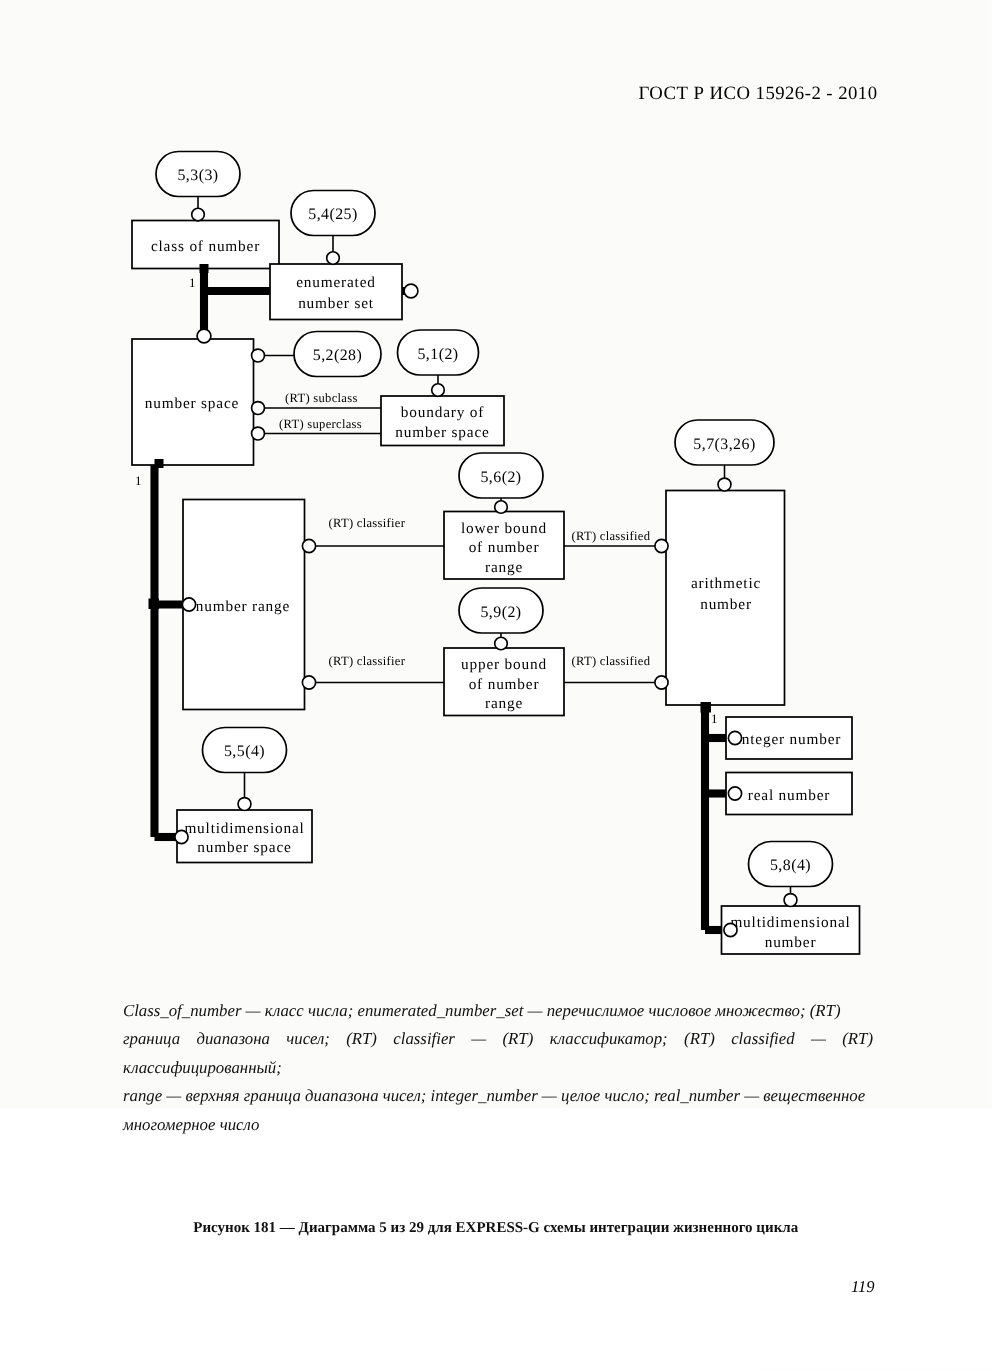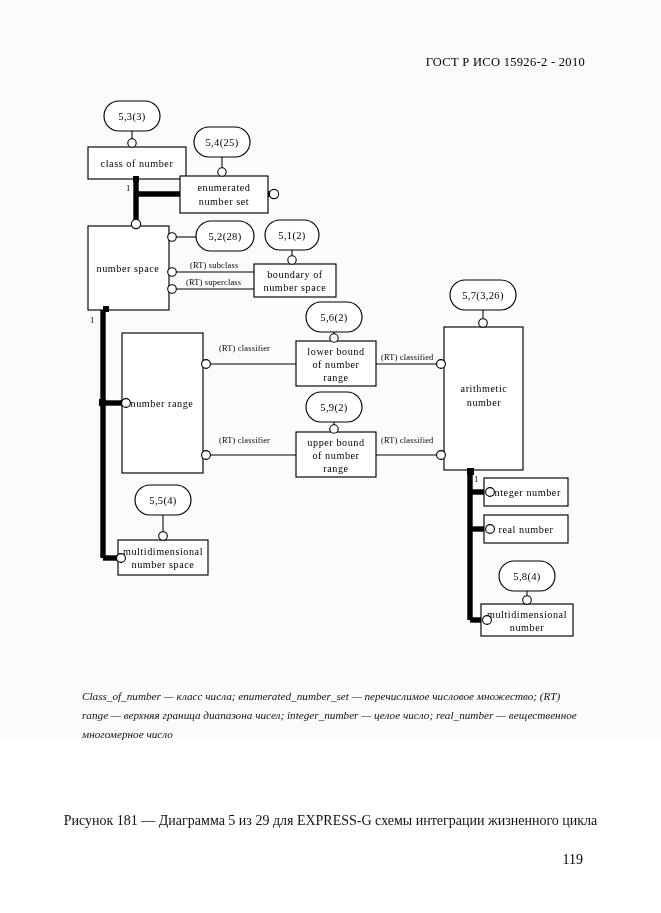--- a/index.html
+++ b/index.html
@@ -42,38 +42,39 @@
     position: absolute;
     left: 82px;
     top: 665px;
     width: 500px;
     font-family: "Liberation Serif", serif;
     font-style: italic;
     font-size: 11.2px;
     line-height: 19.1px;
     text-align: justify;
     color: #111;
-    margin-top: 22px;
   }
   .fig-caption {
     position: absolute;
     left: 0;
     top: 813px;
     width: 661px;
     text-align: center;
     font-family: "Liberation Serif", serif;
-    font-size: 14px;
+    font-size: 10px;
     color: #111;
+    font-weight: bold;
   }
   .page-number {
     position: absolute;
     right: 78px;
     top: 852px;
     font-family: "Liberation Serif", serif;
-    font-size: 14px;
+    font-size: 11px;
+    font-style: italic;
   }
   svg text {
     font-family: "Liberation Serif", serif;
     fill: #000;
   }
   .box-label {
     font-size: 10.2px;
     letter-spacing: 0.55px;
   }
   .bubble-label {
@@ -324,20 +325,21 @@
     <text class="edge-label" x="381" y="443">(RT) classified</text>
 
     <text class="card-label" x="126" y="191">1</text>
     <text class="card-label" x="90" y="323">1</text>
     <text class="card-label" x="474" y="482">1</text>
 
   </svg>
 
   <div class="legend">
     <div>Class_of_number — класс числа; enumerated_number_set — перечислимое числовое множество; (RT)</div>
+    <div>граница диапазона чисел; (RT) classifier — (RT) классификатор; (RT) classified — (RT) классифицированный;</div>
     <div>range — верхняя граница диапазона чисел; integer_number — целое число; real_number — вещественное</div>
     <div>многомерное число</div>
   </div>
 
   <div class="fig-caption">Рисунок 181 — Диаграмма 5 из 29 для EXPRESS-G схемы интеграции жизненного цикла</div>
 
   <div class="page-number">119</div>
 
 </div>
 

